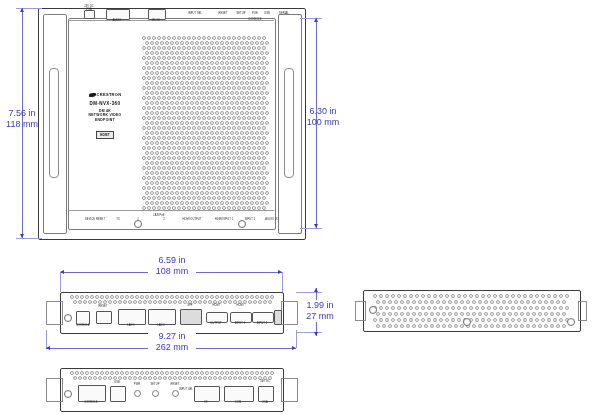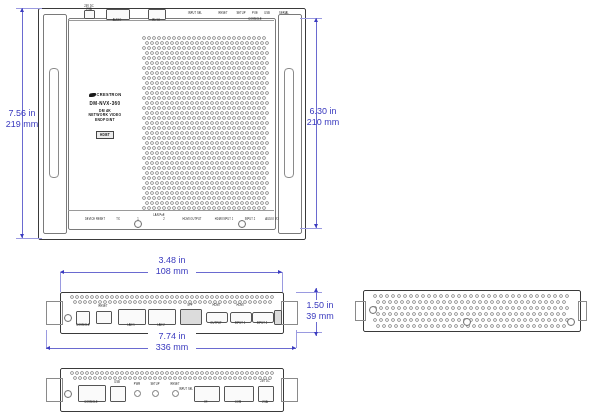--- a/index.html
+++ b/index.html
@@ -991,31 +991,31 @@
   <div class="circle" style="left:200px;top:216px;width:6px;height:6px;"></div>
 </div>
 
 <div class="ext h" style="left:16px;top:8px;width:26px;"></div>
 <div class="ext h" style="left:16px;top:238px;width:26px;"></div>
 <div class="dimline v" style="left:22px;top:8px;height:230px;"></div>
 <div class="arrow up" style="left:20px;top:8px;"></div>
 <div class="arrow down" style="left:20px;top:234px;"></div>
 <div class="dim" style="left:0px;top:108px;width:44px;">
   <span class="v">7.56 in</span>
-  <span class="v">219 mm</span>
+  <span class="v">118 mm</span>
 </div>
 
 <div class="ext h" style="left:300px;top:18px;width:22px;"></div>
 <div class="ext h" style="left:300px;top:228px;width:22px;"></div>
 <div class="dimline v" style="left:316px;top:18px;height:210px;"></div>
 <div class="arrow up" style="left:314px;top:18px;"></div>
 <div class="arrow down" style="left:314px;top:224px;"></div>
 <div class="dim" style="left:300px;top:106px;width:46px;">
   <span class="v">6.30 in</span>
-  <span class="v">210 mm</span>
+  <span class="v">100 mm</span>
 </div>
 
 <div class="view" style="left:46px;top:292px;width:250px;height:42px;">
   <div class="body" style="left:14px;top:0;width:222px;height:40px;"></div>
   <div class="thin" style="left:0px;top:9px;width:15px;height:22px;"></div>
   <div class="thin" style="left:235px;top:9px;width:15px;height:22px;"></div>
 
   <div class="vent" style="left:24px;top:3px;width:204px;height:7px;" id="ventTop">
       <i style="left:0px;top:0px"></i>
       <i style="left:5px;top:0px"></i>
@@ -1130,42 +1130,42 @@
 
   <div class="port dark" style="left:228px;top:18px;width:6px;height:13px;"></div>
 </div>
 
 <div class="dimline h" style="left:60px;top:272px;width:222px;"></div>
 <div class="ext v" style="left:60px;top:272px;height:20px;"></div>
 <div class="ext v" style="left:282px;top:272px;height:20px;"></div>
 <div class="arrow left" style="left:60px;top:270px;"></div>
 <div class="arrow right" style="left:278px;top:270px;"></div>
 <div class="dim" style="left:148px;top:255px;width:48px;background:#fff;">
-  <span class="v">3.48 in</span>
+  <span class="v">6.59 in</span>
   <span class="v">108 mm</span>
 </div>
 
 <div class="dimline h" style="left:46px;top:348px;width:250px;"></div>
 <div class="ext v" style="left:46px;top:330px;height:18px;"></div>
 <div class="ext v" style="left:296px;top:330px;height:18px;"></div>
 <div class="arrow left" style="left:46px;top:346px;"></div>
 <div class="arrow right" style="left:292px;top:346px;"></div>
 <div class="dim" style="left:148px;top:331px;width:48px;background:#fff;">
-  <span class="v">7.74 in</span>
-  <span class="v">336 mm</span>
+  <span class="v">9.27 in</span>
+  <span class="v">262 mm</span>
 </div>
 
 <div class="ext h" style="left:296px;top:292px;width:26px;"></div>
 <div class="ext h" style="left:296px;top:332px;width:26px;"></div>
 <div class="dimline v" style="left:316px;top:288px;height:48px;"></div>
 <div class="arrow up" style="left:314px;top:288px;"></div>
 <div class="arrow down" style="left:314px;top:332px;"></div>
 <div class="dim" style="left:298px;top:300px;width:44px;background:#fff;">
-  <span class="v">1.50 in</span>
-  <span class="v">39 mm</span>
+  <span class="v">1.99 in</span>
+  <span class="v">27 mm</span>
 </div>
 
 <div class="view" style="left:355px;top:290px;width:230px;height:44px;">
   <div class="body" style="left:8px;top:0;width:216px;height:40px;"></div>
   <div class="thin" style="left:0px;top:11px;width:9px;height:18px;"></div>
   <div class="thin" style="left:223px;top:11px;width:7px;height:18px;"></div>
 
   <div class="vent" style="left:18px;top:4px;width:196px;height:32px;" id="ventSide">
       <i style="left:0px;top:0px"></i>
       <i style="left:6px;top:0px"></i>

